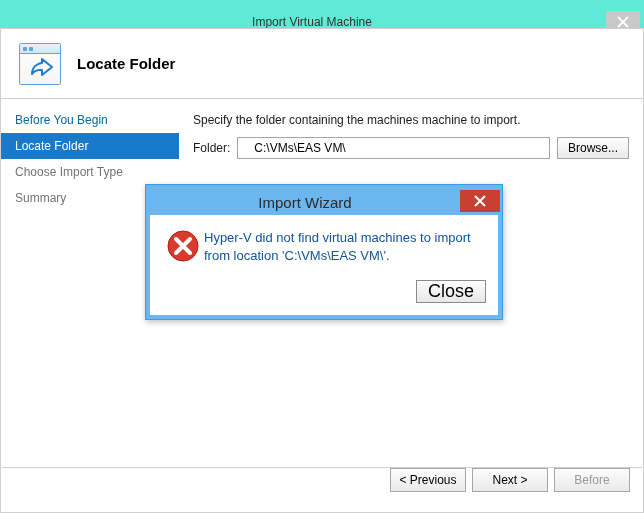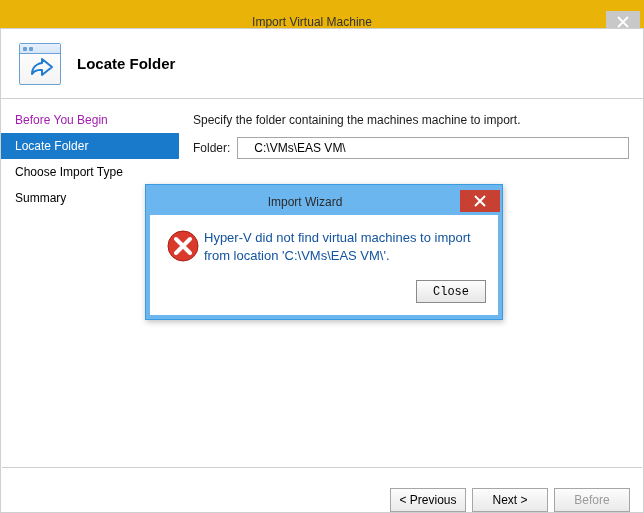--- a/index.html
+++ b/index.html
@@ -1,61 +1,61 @@
 <!DOCTYPE html>
 <html><head>
   <meta charset="utf-8">
   <style>
     * { box-sizing: border-box; margin: 0; padding: 0; font-family: "Segoe UI", Tahoma, sans-serif; }
     body { width: 644px; height: 513px; background: #fff; position: relative; overflow: hidden; }
 
     
-    .titlebar { height: 44px; background: #eab308; border-bottom: 1px solid #d0d0d0; display: flex; align-items: center; padding: 0 4px; }
+    .titlebar { height: 44px; background: #5eead4; border-bottom: 1px solid #d0d0d0; display: flex; align-items: center; padding: 0 4px; }
     .titlebar-title { flex: 1; text-align: center; font-size: 12px; color: #333; }
     .titlebar-ctrl { width: 34px; height: 22px; background: #c8c8c8; color: #fff; font-size: 14px; display: flex; align-items: center; justify-content: center; margin-left: 2px; }
 
     .content { position: absolute; top: 28px; left: 0; right: 0; bottom: 0; border: 1px solid #d0d0d0; background: #fff; }
 
     .header-band { height: 70px; display: flex; align-items: center; padding: 0 18px; border-bottom: 1px solid #d0d0d0; }
     .header-icon { width: 42px; height: 42px; border: 1px solid #6aa0d8; border-radius: 2px; position: relative; margin-right: 16px; background: linear-gradient(#fff,#f4f4f4); }
     .header-icon .bar { position:absolute; top:0; left:0; right:0; height:10px; border-bottom:1px solid #6aa0d8; background: linear-gradient(#e8f1fb,#d5e5f7);}
     .header-icon .dot{position:absolute;width:4px;height:4px;top:3px;background:#6aa0d8;border-radius:1px;}
     .header-icon .d1{left:3px}.header-icon .d2{left:9px}
     .header-icon .arrow { position:absolute; top:14px; left:8px; }
     .header-title { font-size: 15px; font-weight: bold; color: #000; }
 
     .body-area { position: absolute; top: 70px; left: 0; right: 0; bottom: 46px; display: flex; }
 
     .sidebar { width: 178px; background: #fff; padding-top: 8px; }
-    .sidebar-item { font-size: 12px; color: #a21caf; padding: 4px 14px; line-height: 18px; }
+    .sidebar-item { font-size: 12px; color: #0369a1; padding: 4px 14px; line-height: 18px; }
     .sidebar-item.selected { background: #1979ca; color: #fff; }
-    .sidebar-item.dim { color: #000000; }
+    .sidebar-item.dim { color: #737373; }
 
     .main { flex: 1; padding: 14px 14px 0 14px; font-size: 12px; color: #1a1a1a; }
     .intro { margin-bottom: 10px; }
     .field-row { display: flex; align-items: center; gap: 7px; }
     .field-label { }
     .folder-input { flex: 1; height: 22px; border: 1px solid #a6a6a6; padding: 0 16px; font-size: 12px; }
     .browse-btn { height: 22px; padding: 0 10px; border: 1px solid #a6a6a6; background: linear-gradient(#fdfdfd,#e9e9e9); font-size: 12px; }
 
-    .footer { position: absolute; bottom: 0; left: 1px; right: 1px; height: 45px; border-top: 1px solid #d0d0d0; display: flex; align-items: flex-end; justify-content: flex-end; padding: 0 12px; gap: 6px; background:#fff;}
+    .footer { position: absolute; bottom: 0; left: 1px; right: 1px; height: 45px; border-top: 1px solid #d0d0d0; display: flex; align-items: flex-start; justify-content: flex-end; padding: 0 12px; gap: 6px; background:#fff;}
     .win-btn { width: 76px; height: 24px; border: 1px solid #a6a6a6; background: linear-gradient(#fdfdfd,#e9e9e9); font-size: 12px; color: #000; }
     .win-btn.disabled { color: #9a9a9a; }
 
     
     .modal { position: absolute; top: 155px; left: 144px; width: 358px; background: #fff; border: 1px solid #3a9be0; box-shadow: 1px 2px 6px rgba(0,0,0,.25); }
     .modal-frame { border: 4px solid #6cb6ef; }
     .modal-title { height: 26px; background: #6cb6ef; display: flex; align-items: center; }
-    .modal-title-text { flex: 1; text-align: center; font-size: 12px; color: #2b2b2b; }
+    .modal-title-text { flex: 1; text-align: center; font-size: 15px; color: #2b2b2b; }
     .modal-close { width: 40px; height: 22px; margin-right: -2px; margin-top:-2px; background: #c84031; color: #fff; display: flex; align-items: center; justify-content: center; font-size: 13px; }
     .modal-body { padding: 14px 16px 10px 16px; display: flex; gap: 4px; }
     .err-icon { width: 34px; height: 34px; flex: 0 0 34px; }
     .modal-msg { font-size: 13px; color: #1354a0; line-height: 1.35; }
     .modal-footer { padding: 6px 12px 12px 0; display: flex; justify-content: flex-end; }
-    .modal-btn { width: 70px; height: 23px; border: 1px solid #8a8a8a; background: linear-gradient(#fdfdfd,#e7e7e7); font-size: 12px; font-family: Liberation Mono, monospace; }
+    .modal-btn { width: 70px; height: 23px; border: 1px solid #8a8a8a; background: linear-gradient(#fdfdfd,#e7e7e7); font-size: 18px; }
 
   </style>
 </head>
 <body>
 
 <div class="titlebar">
   <span style="width:16px"></span>
   <span class="titlebar-title">Import Virtual Machine</span>
   <div class="titlebar-ctrl">
     <svg width="12" height="12" viewBox="0 0 12 12">
@@ -84,20 +84,21 @@
       <div class="sidebar-item selected">Locate Folder</div>
       <div class="sidebar-item dim">Choose Import Type</div>
       <div class="sidebar-item dim">Summary</div>
     </div>
 
     <div class="main">
       <div class="intro">Specify the folder containing the machines machine to import.</div>
       <div class="field-row">
         <span class="field-label">Folder:</span>
         <input class="folder-input" type="text" value="C:\VMs\EAS VM\" style="">
+        <button class="browse-btn">Browse...</button>
       </div>
     </div>
   </div>
 
   <div class="footer">
     <button class="win-btn">&lt; Previous</button>
     <button class="win-btn">Next &gt;</button>
     <button class="win-btn disabled">Before</button>
   </div>
 

